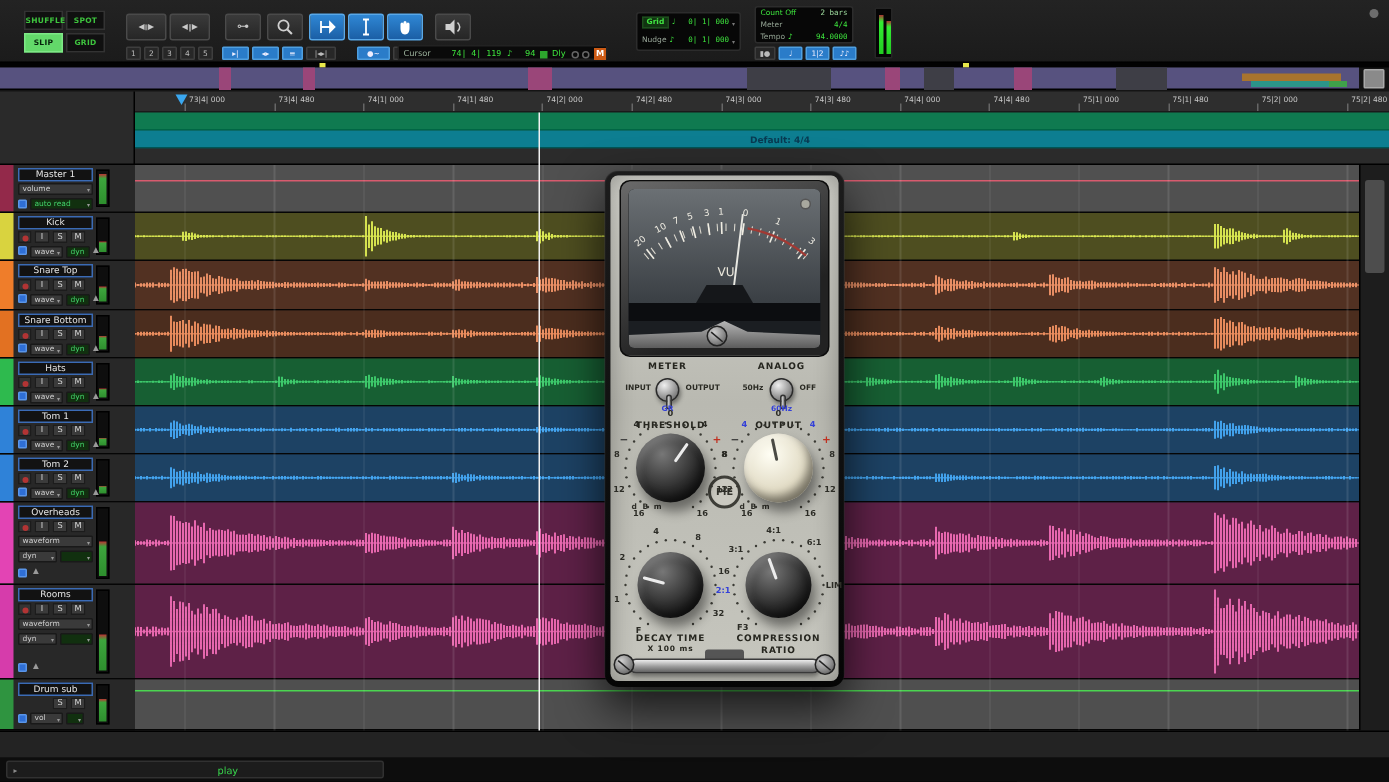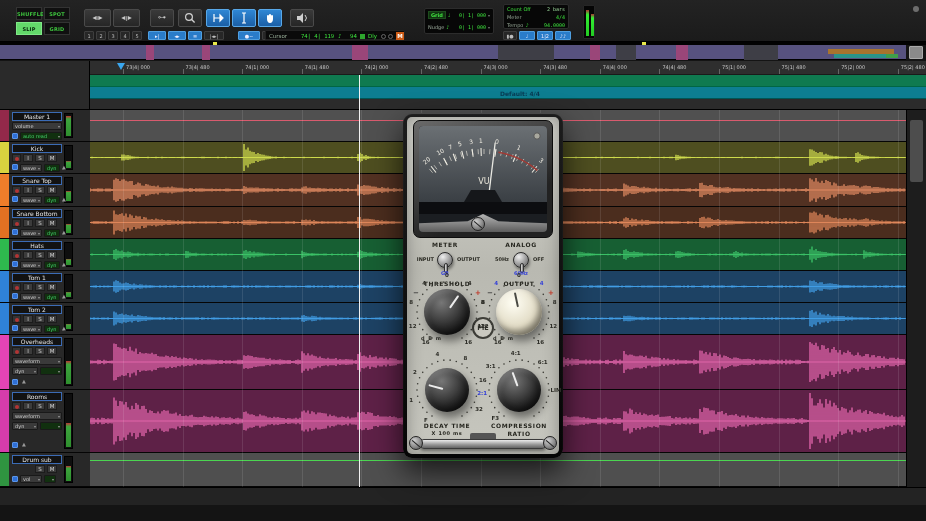--- a/index.html
+++ b/index.html
@@ -492,20 +492,26 @@
         <div class="autoline" style="top: 7px; background: rgb(75, 213, 81);"></div>
       </div>
     </div>
   <div id="gridoverlay"></div>
   <div id="scrollcol">
       <div id="scrollthumb"></div>
     </div>
   <div id="belowtracks"></div>
   <div id="playhead"></div>
 
+  <div id="bottombar">
+    <div id="playbox">
+      <span class="tri">▸</span>
+      <span class="pl">play</span>
+    </div>
+  </div>
 
   <div id="plugin">
     <div id="plout">
       <div id="plface">
         <div id="vuframe">
           <div id="vuinner">
             <svg id="vusvg" width="128" height="76">
                 <defs>
                   <linearGradient id="vg" x1="0" y1="0" x2="0" y2="1">
                     <stop offset="0" stop-color="#6b7074"></stop>

